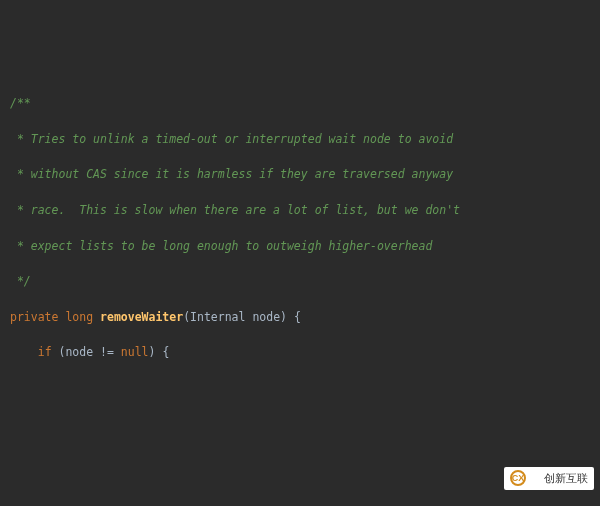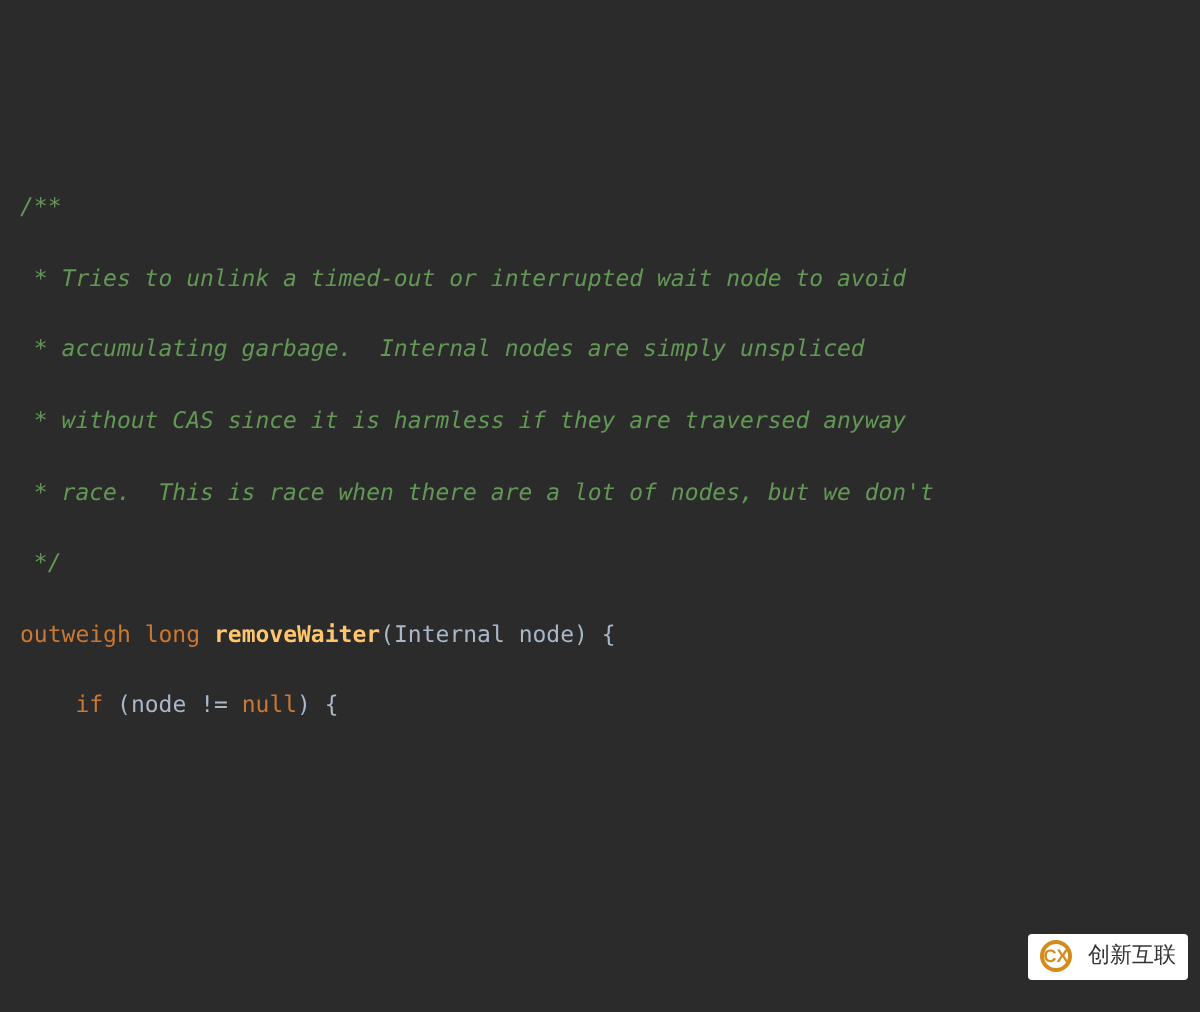--- a/index.html
+++ b/index.html
@@ -26,45 +26,45 @@
     position: absolute;
     right: 6px;
     bottom: 16px;
     background: #fff;
     color: #333;
     font-family: sans-serif;
     font-size: 11px;
     padding: 3px 6px;
     display: flex;
     align-items: center;
-    gap: 8px;
+    gap: 18px;
     border-radius: 2px;
   }
   .watermark .logo {
     width: 16px; height: 16px;
     border: 2px solid #d38b1c;
     border-radius: 50%;
     display: inline-flex;
     align-items: center; justify-content: center;
     color: #d38b1c; font-weight: bold; font-size: 9px;
   }
 </style>
 </head>
 <body>
 
 
 
 <div>
 <span class="c-line c-comment">/**</span>
 <span class="c-line c-comment"> * Tries to unlink a timed-out or interrupted wait node to avoid</span>
-<span class="c-line c-comment"> * accumulating garbage.  Internal nodes are simply unspliced</span>
 <span class="c-line c-comment"> * without CAS since it is harmless if they are traversed anyway</span>
-<span class="c-line c-comment"> * race.  This is race when there are a lot of nodes, but we don't</span>
+<span class="c-line c-comment"> * race.  This is slow when there are a lot of list, but we don't</span>
+<span class="c-line c-comment"> * expect lists to be long enough to outweigh higher-overhead</span>
 <span class="c-line c-comment"> */</span>
-<span class="c-line"><span class="c-keyword">outweigh</span><span> </span><span class="c-keyword">long</span><span> </span><span class="c-method">removeWaiter</span><span>(</span><span class="c-type">Internal</span><span> </span><span class="c-ident">node</span><span>)</span><span> </span><span>{</span></span>
+<span class="c-line"><span class="c-keyword">private</span><span> </span><span class="c-keyword">long</span><span> </span><span class="c-method">removeWaiter</span><span>(</span><span class="c-type">Internal</span><span> </span><span class="c-ident">node</span><span>)</span><span> </span><span>{</span></span>
 <span class="c-line"><span>    </span><span class="c-keyword">if</span><span> </span><span>(</span><span class="c-ident">node</span><span> != </span><span class="c-keyword">null</span><span>)</span><span> </span><span>{</span></span>
 
 
 
 
 
 
 
 
 

